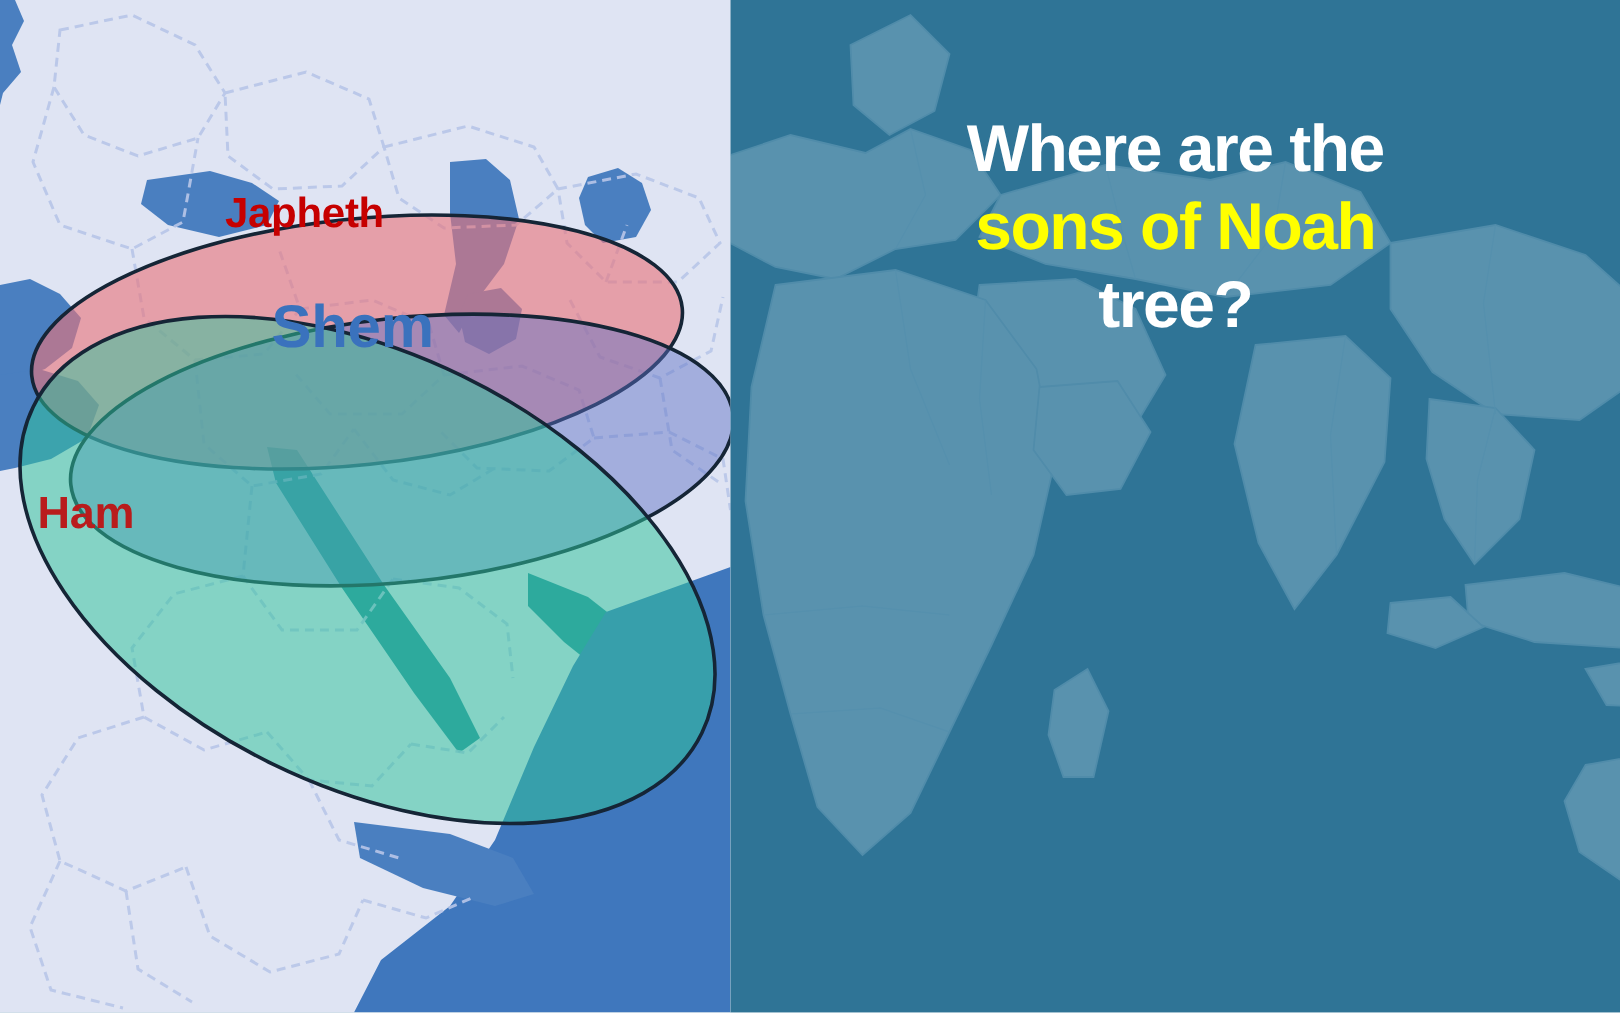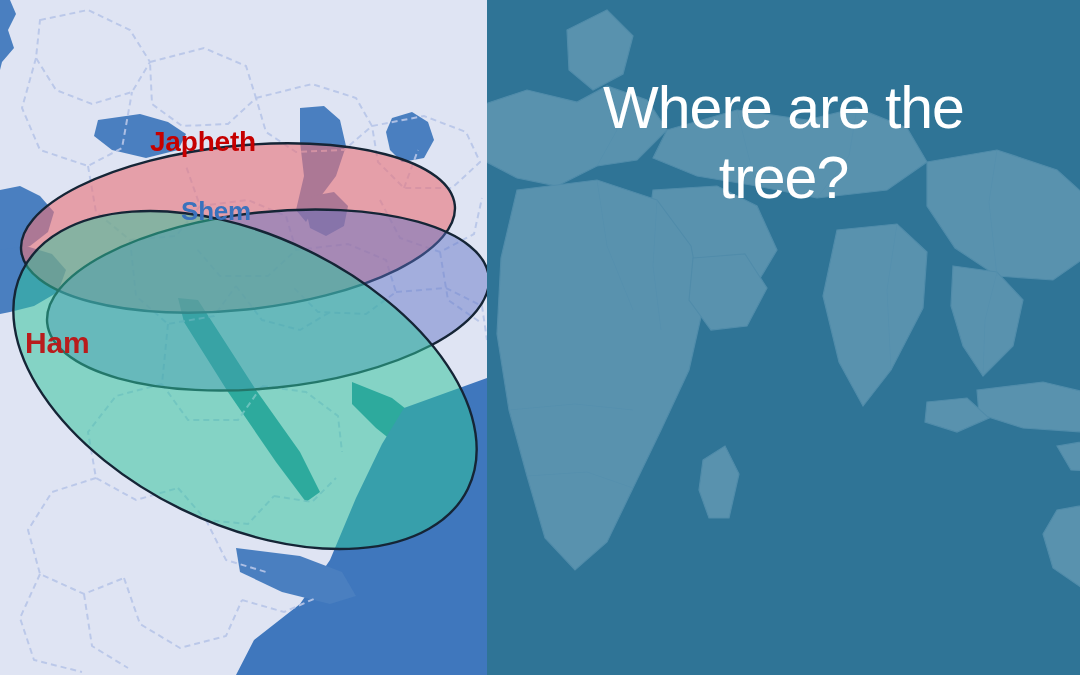--- a/index.html
+++ b/index.html
@@ -37,21 +37,21 @@
     white-space: nowrap;
     letter-spacing: -0.2px;
   }
   #label-japheth {
     left: 150px; top: 126px;
     font-size: 28px;
     color: #c60000;
   }
   #label-shem {
     left: 181px; top: 196px;
-    font-size: 26px;
+    font-size: 40px;
     color: #3a72bd;
   }
   #label-ham {
     left: 25px; top: 326px;
     font-size: 30px;
     color: #b91c1c;
   }
 
   
   #question-panel {
@@ -71,22 +71,22 @@
   #question-text {
     position: absolute;
     left: 0; top: 74px;
     width: 593px;
     text-align: center;
     line-height: 1.18;
     white-space: nowrap;
   }
   #question-text .qline {
     display: block;
-    font-size: 59px;
-    font-weight: normal;
+    font-size: 44px;
+    font-weight: bold;
     color: #ffffff;
     letter-spacing: -1px;
     white-space: nowrap;
   }
   #question-text .qline.accent {
     color: #ffff00;
   }
 </style>
 </head>
 <body>
@@ -219,17 +219,18 @@
         <path d="M140,190 L150,256 L176,320"></path>
         <path d="M200,210 L196,276 L204,340"></path>
         <path d="M52,420 L118,414 L176,420"></path>
         <path d="M70,486 L130,482 L176,498"></path>
         <path d="M540,282 L528,330 L526,386"></path>
       </g>
     </svg>
 
     <div id="question-text">
       <span class="qline">Where are the</span>
+      <span class="qline accent">sons of Noah</span>
       <span class="qline">tree?</span>
     </div>
   </div>
 
 </div>
 
 </body></html>

